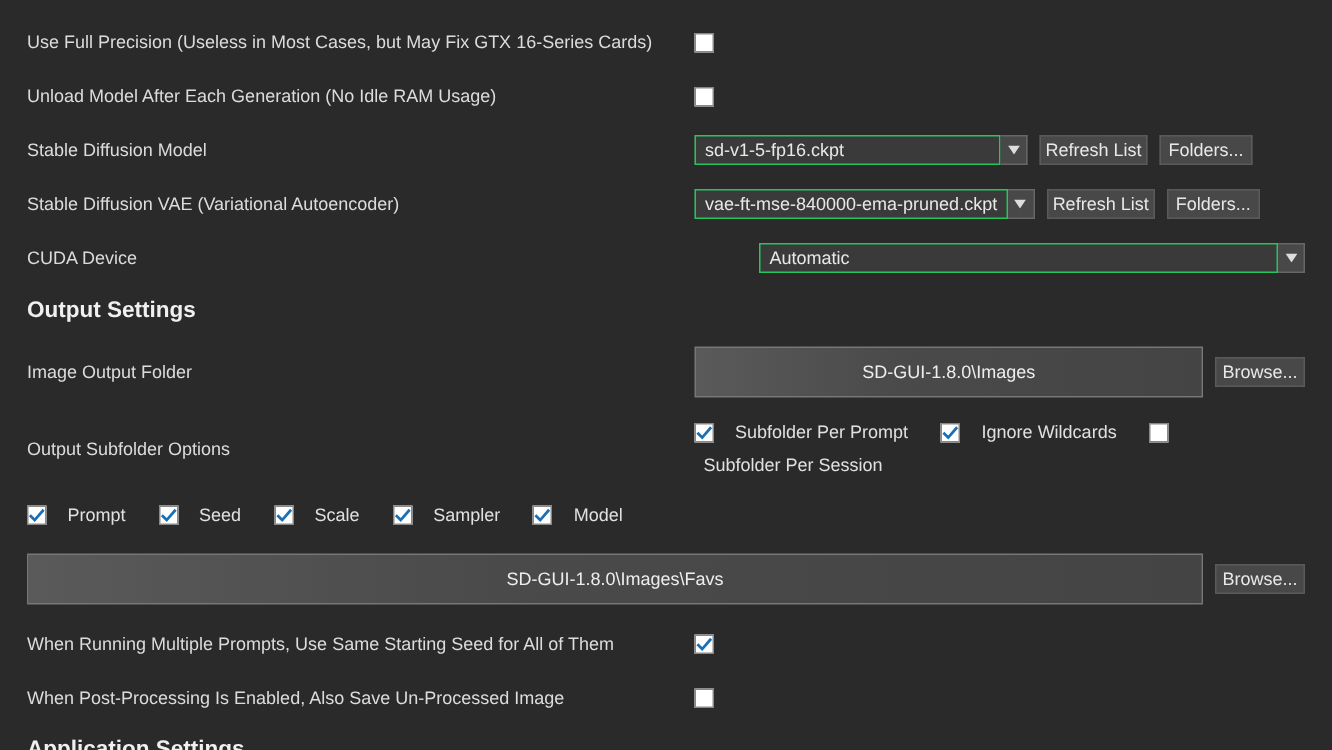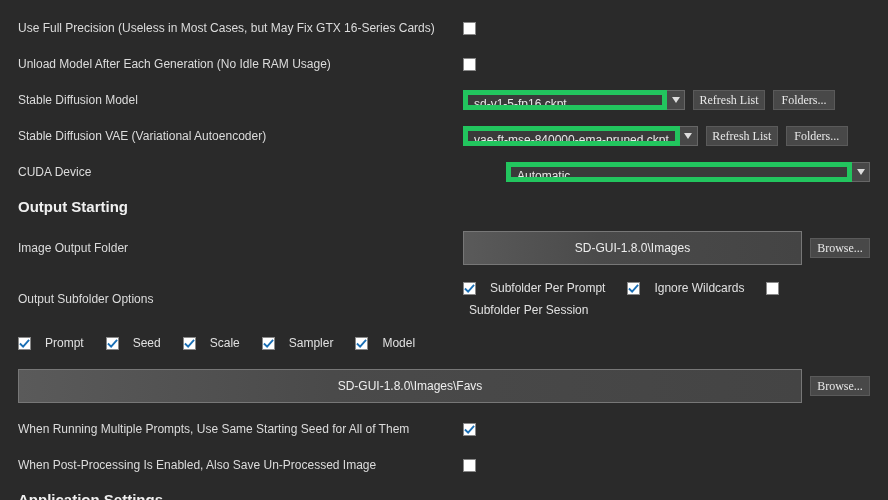--- a/index.html
+++ b/index.html
@@ -53,21 +53,21 @@
   .cb-group { display: flex; align-items: center; flex-wrap: wrap; }
   
   .dropdown {
     display: flex;
     flex: 1;
     height: 20px;
   }
   .dropdown-text {
     flex: 1;
     background: #3a3a3a;
-    border: 5px solid #22c55e;
+    border: 1px solid #22c55e;
     color: #e8e8e8;
     padding: 2px 6px;
     font-size: 12px;
     line-height: 14px;
     overflow: hidden;
     white-space: nowrap;
   }
   .dropdown-btn {
     width: 18px;
     background: #484848;
@@ -85,21 +85,20 @@
     border: 1px solid #5a5a5a;
     color: #e8e8e8;
     height: 20px;
     padding: 0 10px;
     font-size: 12px;
     cursor: pointer;
     display: inline-flex;
     align-items: center;
     justify-content: center;
     white-space: nowrap;
-    font-family: Liberation Serif, serif;
   }
   .btn.wide { width: 72px; }
   .btn.folders { width: 62px; }
   .btn.browse { width: 60px; }
   
   .path-field {
     flex: 1;
     height: 20px;
     background: linear-gradient(to right, #5a5a5a 0%, #4a4a4a 40%, #444 100%);
     border: 1px solid #777;
@@ -175,21 +174,21 @@
       <div class="dropdown-text">Automatic</div>
       <div class="dropdown-btn">
         <svg viewBox="0 0 8 6">
             <path d="M0 0 L8 0 L4 6 Z" fill="#ddd"></path>
           </svg>
       </div>
     </div>
   </div>
 </div>
 
-<div class="section-heading">Output Starting</div>
+<div class="section-heading">Output Settings</div>
 
 <div class="row">
   <div class="label-col">Image Output Folder</div>
   <div class="controls-col">
     <div class="path-field">SD-GUI-1.8.0\Images</div>
     <button class="btn browse">Browse...</button>
   </div>
 </div>
 
 <div class="row">

